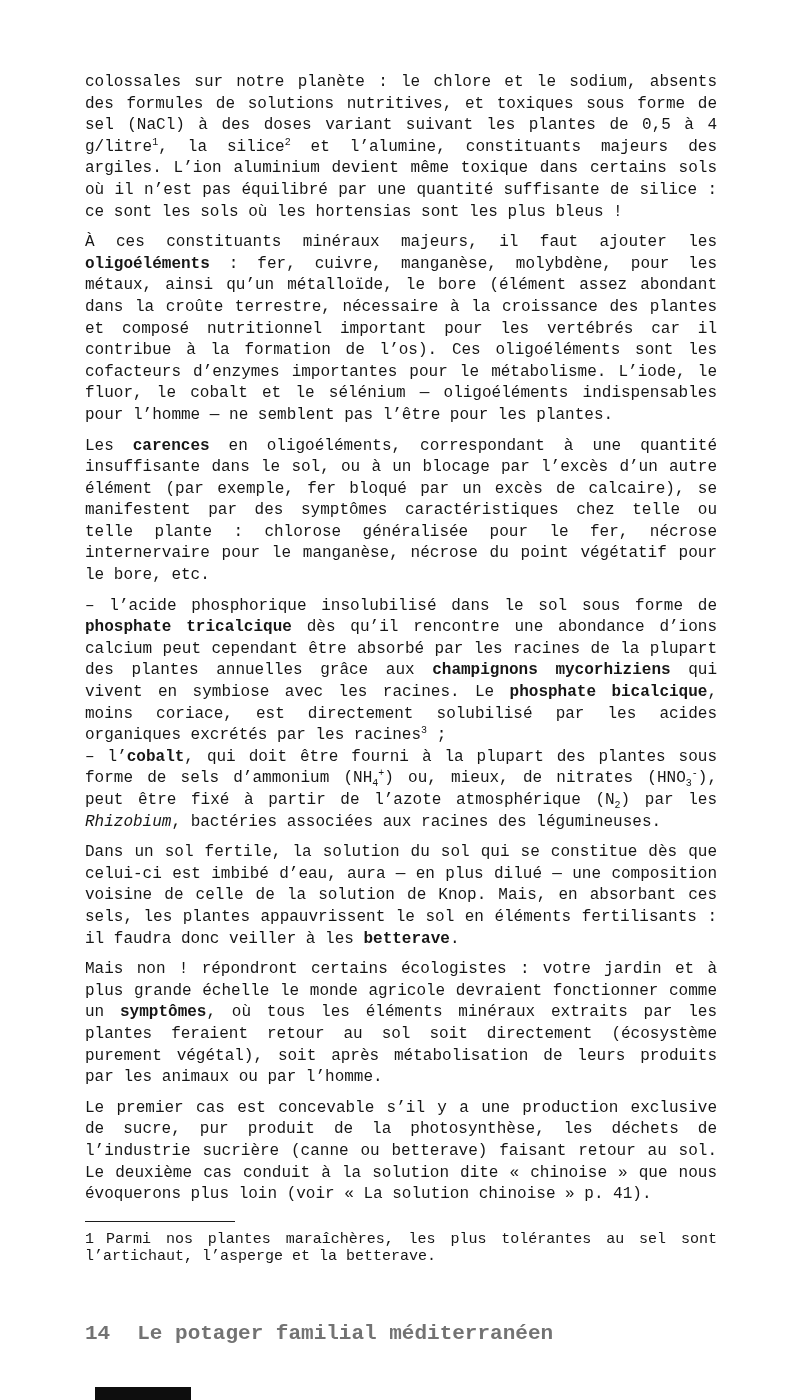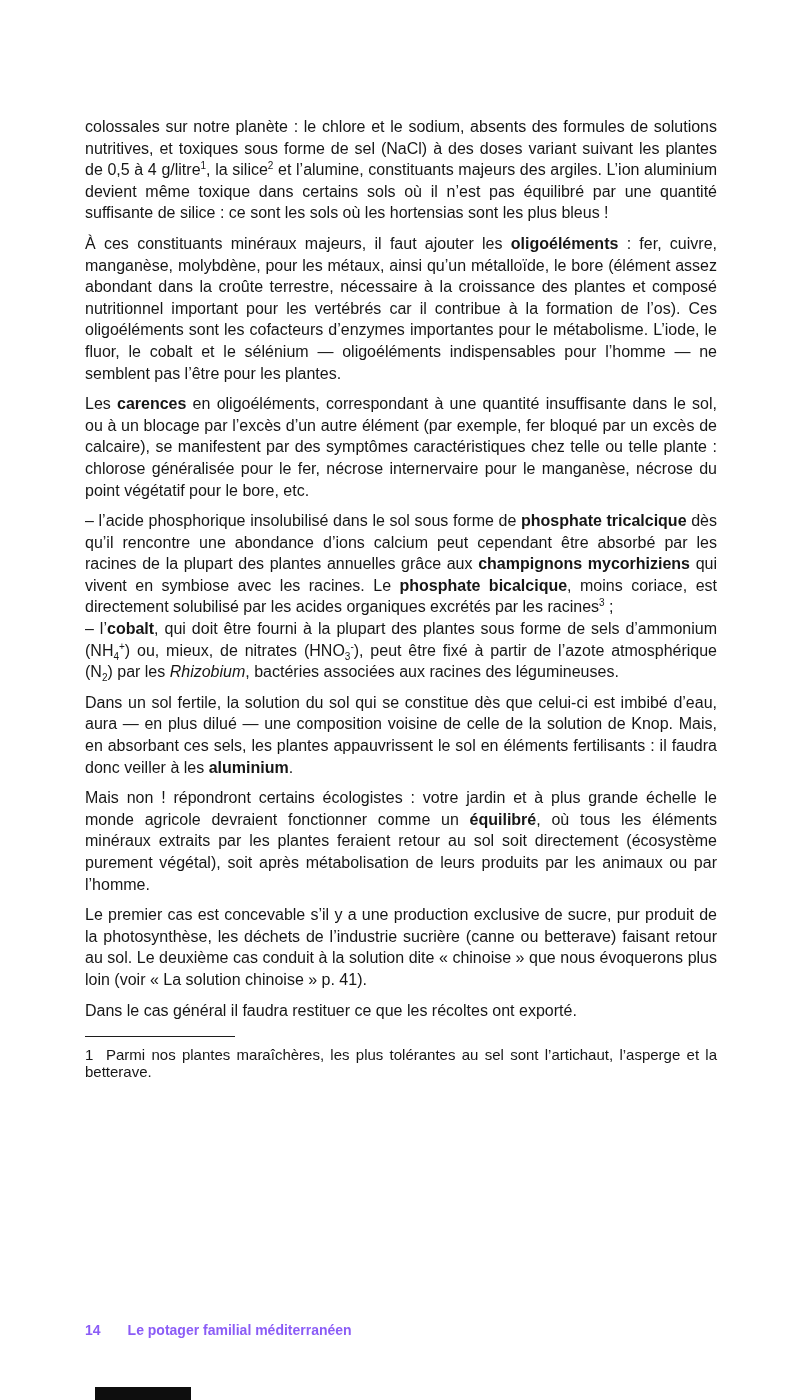--- a/index.html
+++ b/index.html
@@ -1,59 +1,58 @@
 <!DOCTYPE html>
 <html lang="fr"><head>
 <meta charset="utf-8">
 <style>
   * { margin: 0; padding: 0; box-sizing: border-box; }
   html, body { background: #ffffff; }
   body {
     width: 800px; height: 1400px; position: relative; overflow: hidden;
     font-family: "Liberation Sans", sans-serif; color: #161616;
   }
-  .page { position: absolute; inset: 0; background: #ffffff; padding: 116px 83px 0 85px; }
+  .page { position: absolute; inset: 0; background: #ffffff; padding: 72px 83px 0 85px; font-family: Liberation Mono, monospace; }
   .para {
     font-size: 16px; line-height: 21.6px; text-align: justify;
     margin-bottom: 9px; hyphens: auto; -webkit-hyphens: auto;
   }
   .para.tight { margin-bottom: 0; }
   .para b { font-weight: 700; }
   .para i { font-style: italic; }
   sup { font-size: 10px; line-height: 0; vertical-align: super; }
   sub { font-size: 10px; line-height: 0; vertical-align: sub; }
   .footnote-rule { width: 150px; border-top: 1.5px solid #1c1c1c; margin: 15px 0 9px 0; }
   .footnotes { }
   .footnote {
     font-size: 15px; line-height: 17px; text-align: justify;
     margin-bottom: 5px; hyphens: auto; -webkit-hyphens: auto;
   }
   .fn-num { display: inline-block; width: 21px; }
   .page-footer {
     position: absolute; left: 85px; top: 1322px;
-    font-weight: 700; font-size: 14px; color: #8b5cf6;
+    font-weight: 700; font-size: 21px; color: #737373;
   }
   .page-num { margin-right: 27px; }
   .scan-mark { position: absolute; left: 95px; bottom: 0; width: 96px; height: 13px; background: #0e0e0e; }
 </style>
 </head>
 <body>
 
 <div class="page">
 
   <main class="text-block">
     <p class="para">colossales sur notre planète&nbsp;: le chlore et le sodium, absents des formules de solutions nutritives, et toxiques sous forme de sel (NaCl) à des doses variant suivant les plantes de 0,5 à 4 g/litre<sup>1</sup>, la silice<sup>2</sup> et l’alumine, constituants majeurs des argiles. L’ion aluminium devient même toxique dans certains sols où il n’est pas équilibré par une quantité suffisante de silice&nbsp;: ce sont les sols où les hortensias sont les plus bleus&nbsp;!</p>
     <p class="para">À ces constituants minéraux majeurs, il faut ajouter les <b>oligoéléments</b>&nbsp;: fer, cuivre, manganèse, molybdène, pour les métaux, ainsi qu’un métalloïde, le bore (élément assez abondant dans la croûte terrestre, nécessaire à la croissance des plantes et composé nutritionnel important pour les vertébrés car il contribue à la formation de l’os). Ces oligoéléments sont les cofacteurs d’enzymes importantes pour le métabolisme. L’iode, le fluor, le cobalt et le sélénium — oligoéléments indispensables pour l’homme — ne semblent pas l’être pour les plantes.</p>
     <p class="para">Les <b>carences</b> en oligoéléments, correspondant à une quantité insuffisante dans le sol, ou à un blocage par l’excès d’un autre élément (par exemple, fer bloqué par un excès de calcaire), se manifestent par des symptômes caractéristiques chez telle ou telle plante&nbsp;: chlorose généralisée pour le fer, nécrose internervaire pour le manganèse, nécrose du point végétatif pour le bore, etc.</p>
     <p class="para tight">– l’acide phosphorique insolubilisé dans le sol sous forme de <b>phosphate tricalcique</b> dès qu’il rencontre une abondance d’ions calcium peut cependant être absorbé par les racines de la plupart des plantes annuelles grâce aux <b>champignons mycorhiziens</b> qui vivent en symbiose avec les racines. Le <b>phosphate bicalcique</b>, moins coriace, est directement solubilisé par les acides organiques excrétés par les racines<sup>3</sup>&nbsp;;</p>
     <p class="para">– l’<b>cobalt</b>, qui doit être fourni à la plupart des plantes sous forme de sels d’ammonium (NH<sub>4</sub><sup>+</sup>) ou, mieux, de nitrates (HNO<sub>3</sub><sup>-</sup>), peut être fixé à partir de l’azote atmosphérique (N<sub>2</sub>) par les <i>Rhizobium</i>, bactéries associées aux racines des légumineuses.</p>
-    <p class="para">Dans un sol fertile, la solution du sol qui se constitue dès que celui-ci est imbibé d’eau, aura — en plus dilué — une composition voisine de celle de la solution de Knop. Mais, en absorbant ces sels, les plantes appauvrissent le sol en éléments fertilisants&nbsp;: il faudra donc veiller à les <b>aluminium</b>.</p>
-    <p class="para">Mais non&nbsp;! répondront certains écologistes&nbsp;: votre jardin et à plus grande échelle le monde agricole devraient fonctionner comme un <b>équilibré</b>, où tous les éléments minéraux extraits par les plantes feraient retour au sol soit directement (écosystème purement végétal), soit après métabolisation de leurs produits par les animaux ou par l’homme.</p>
+    <p class="para">Dans un sol fertile, la solution du sol qui se constitue dès que celui-ci est imbibé d’eau, aura — en plus dilué — une composition voisine de celle de la solution de Knop. Mais, en absorbant ces sels, les plantes appauvrissent le sol en éléments fertilisants&nbsp;: il faudra donc veiller à les <b>betterave</b>.</p>
+    <p class="para">Mais non&nbsp;! répondront certains écologistes&nbsp;: votre jardin et à plus grande échelle le monde agricole devraient fonctionner comme un <b>symptômes</b>, où tous les éléments minéraux extraits par les plantes feraient retour au sol soit directement (écosystème purement végétal), soit après métabolisation de leurs produits par les animaux ou par l’homme.</p>
     <p class="para">Le premier cas est concevable s’il y a une production exclusive de sucre, pur produit de la photosynthèse, les déchets de l’industrie sucrière (canne ou betterave) faisant retour au sol. Le deuxième cas conduit à la solution dite «&nbsp;chinoise&nbsp;» que nous évoquerons plus loin (voir «&nbsp;La solution chinoise&nbsp;» p. 41).</p>
-    <p class="para">Dans le cas général il faudra restituer ce que les récoltes ont exporté.</p>
   </main>
 
   <div class="footnote-rule"></div>
 
   <section class="footnotes">
     <p class="footnote"><span class="fn-num">1</span><span class="fn-text">Parmi nos plantes maraîchères, les plus tolérantes au sel sont l’artichaut, l’asperge et la betterave.</span></p>
   </section>
 
   <footer class="page-footer">
     <span class="page-num">14</span><span class="book-title">Le potager familial méditerranéen</span>

